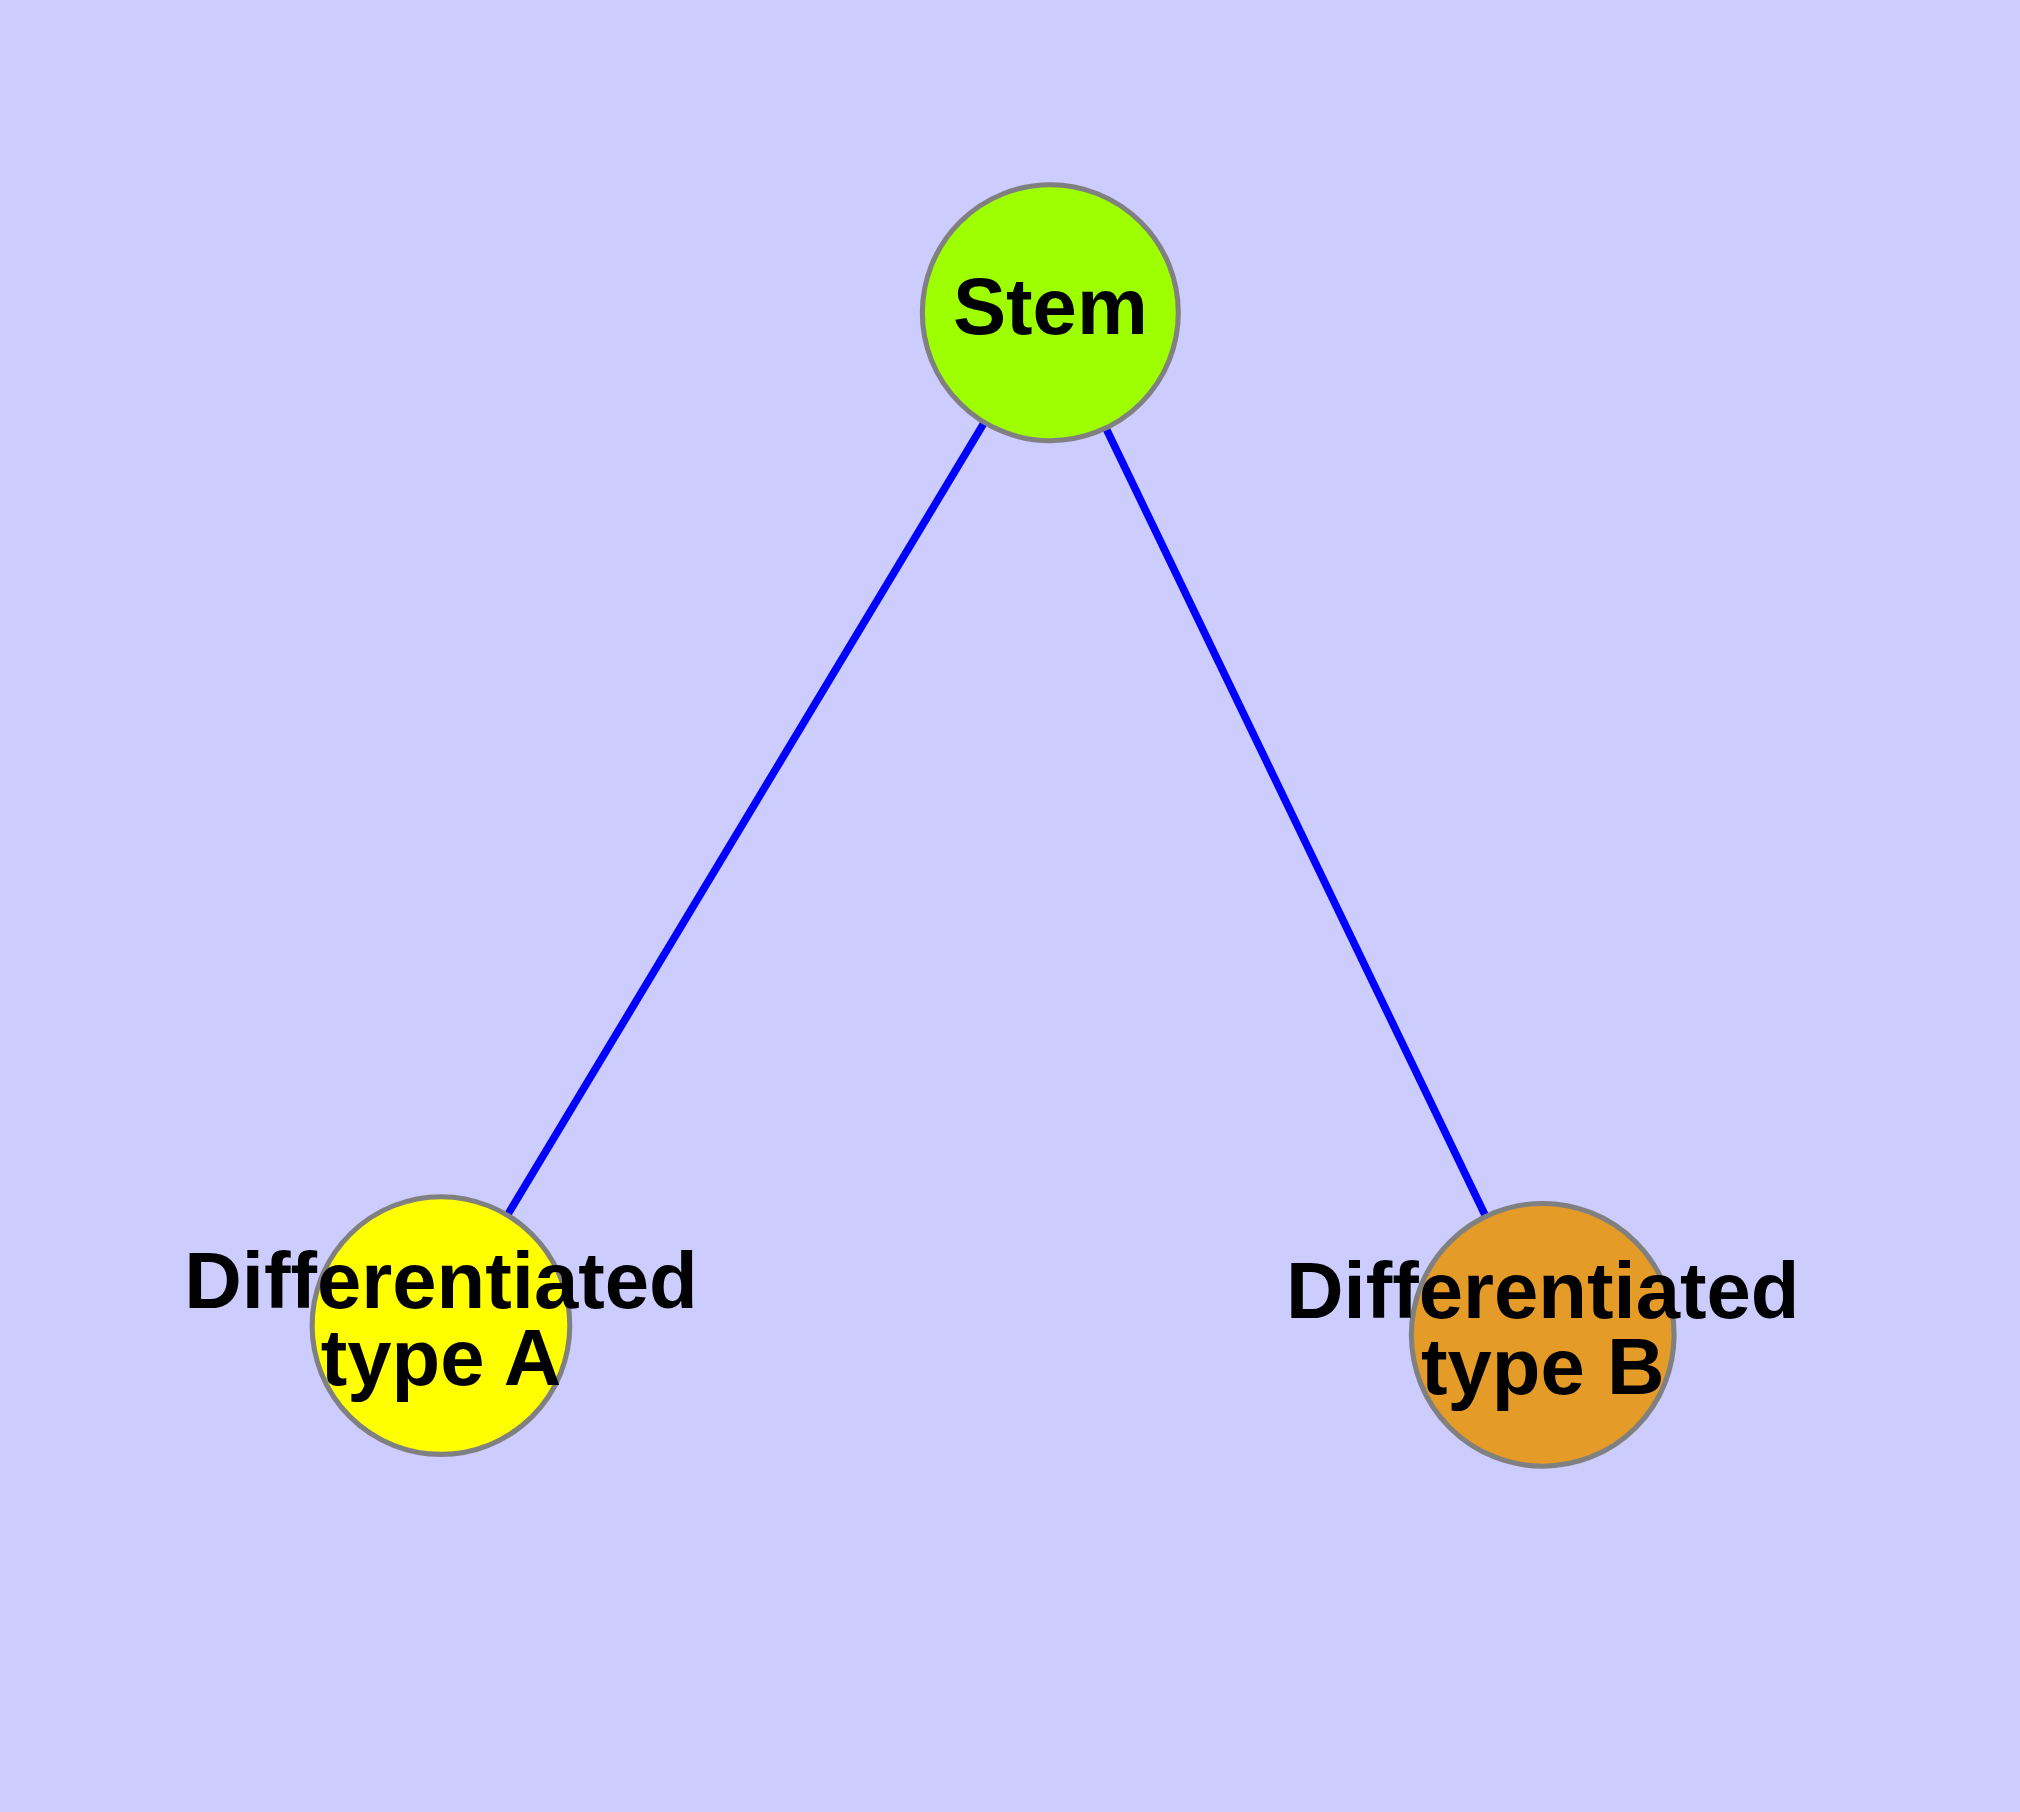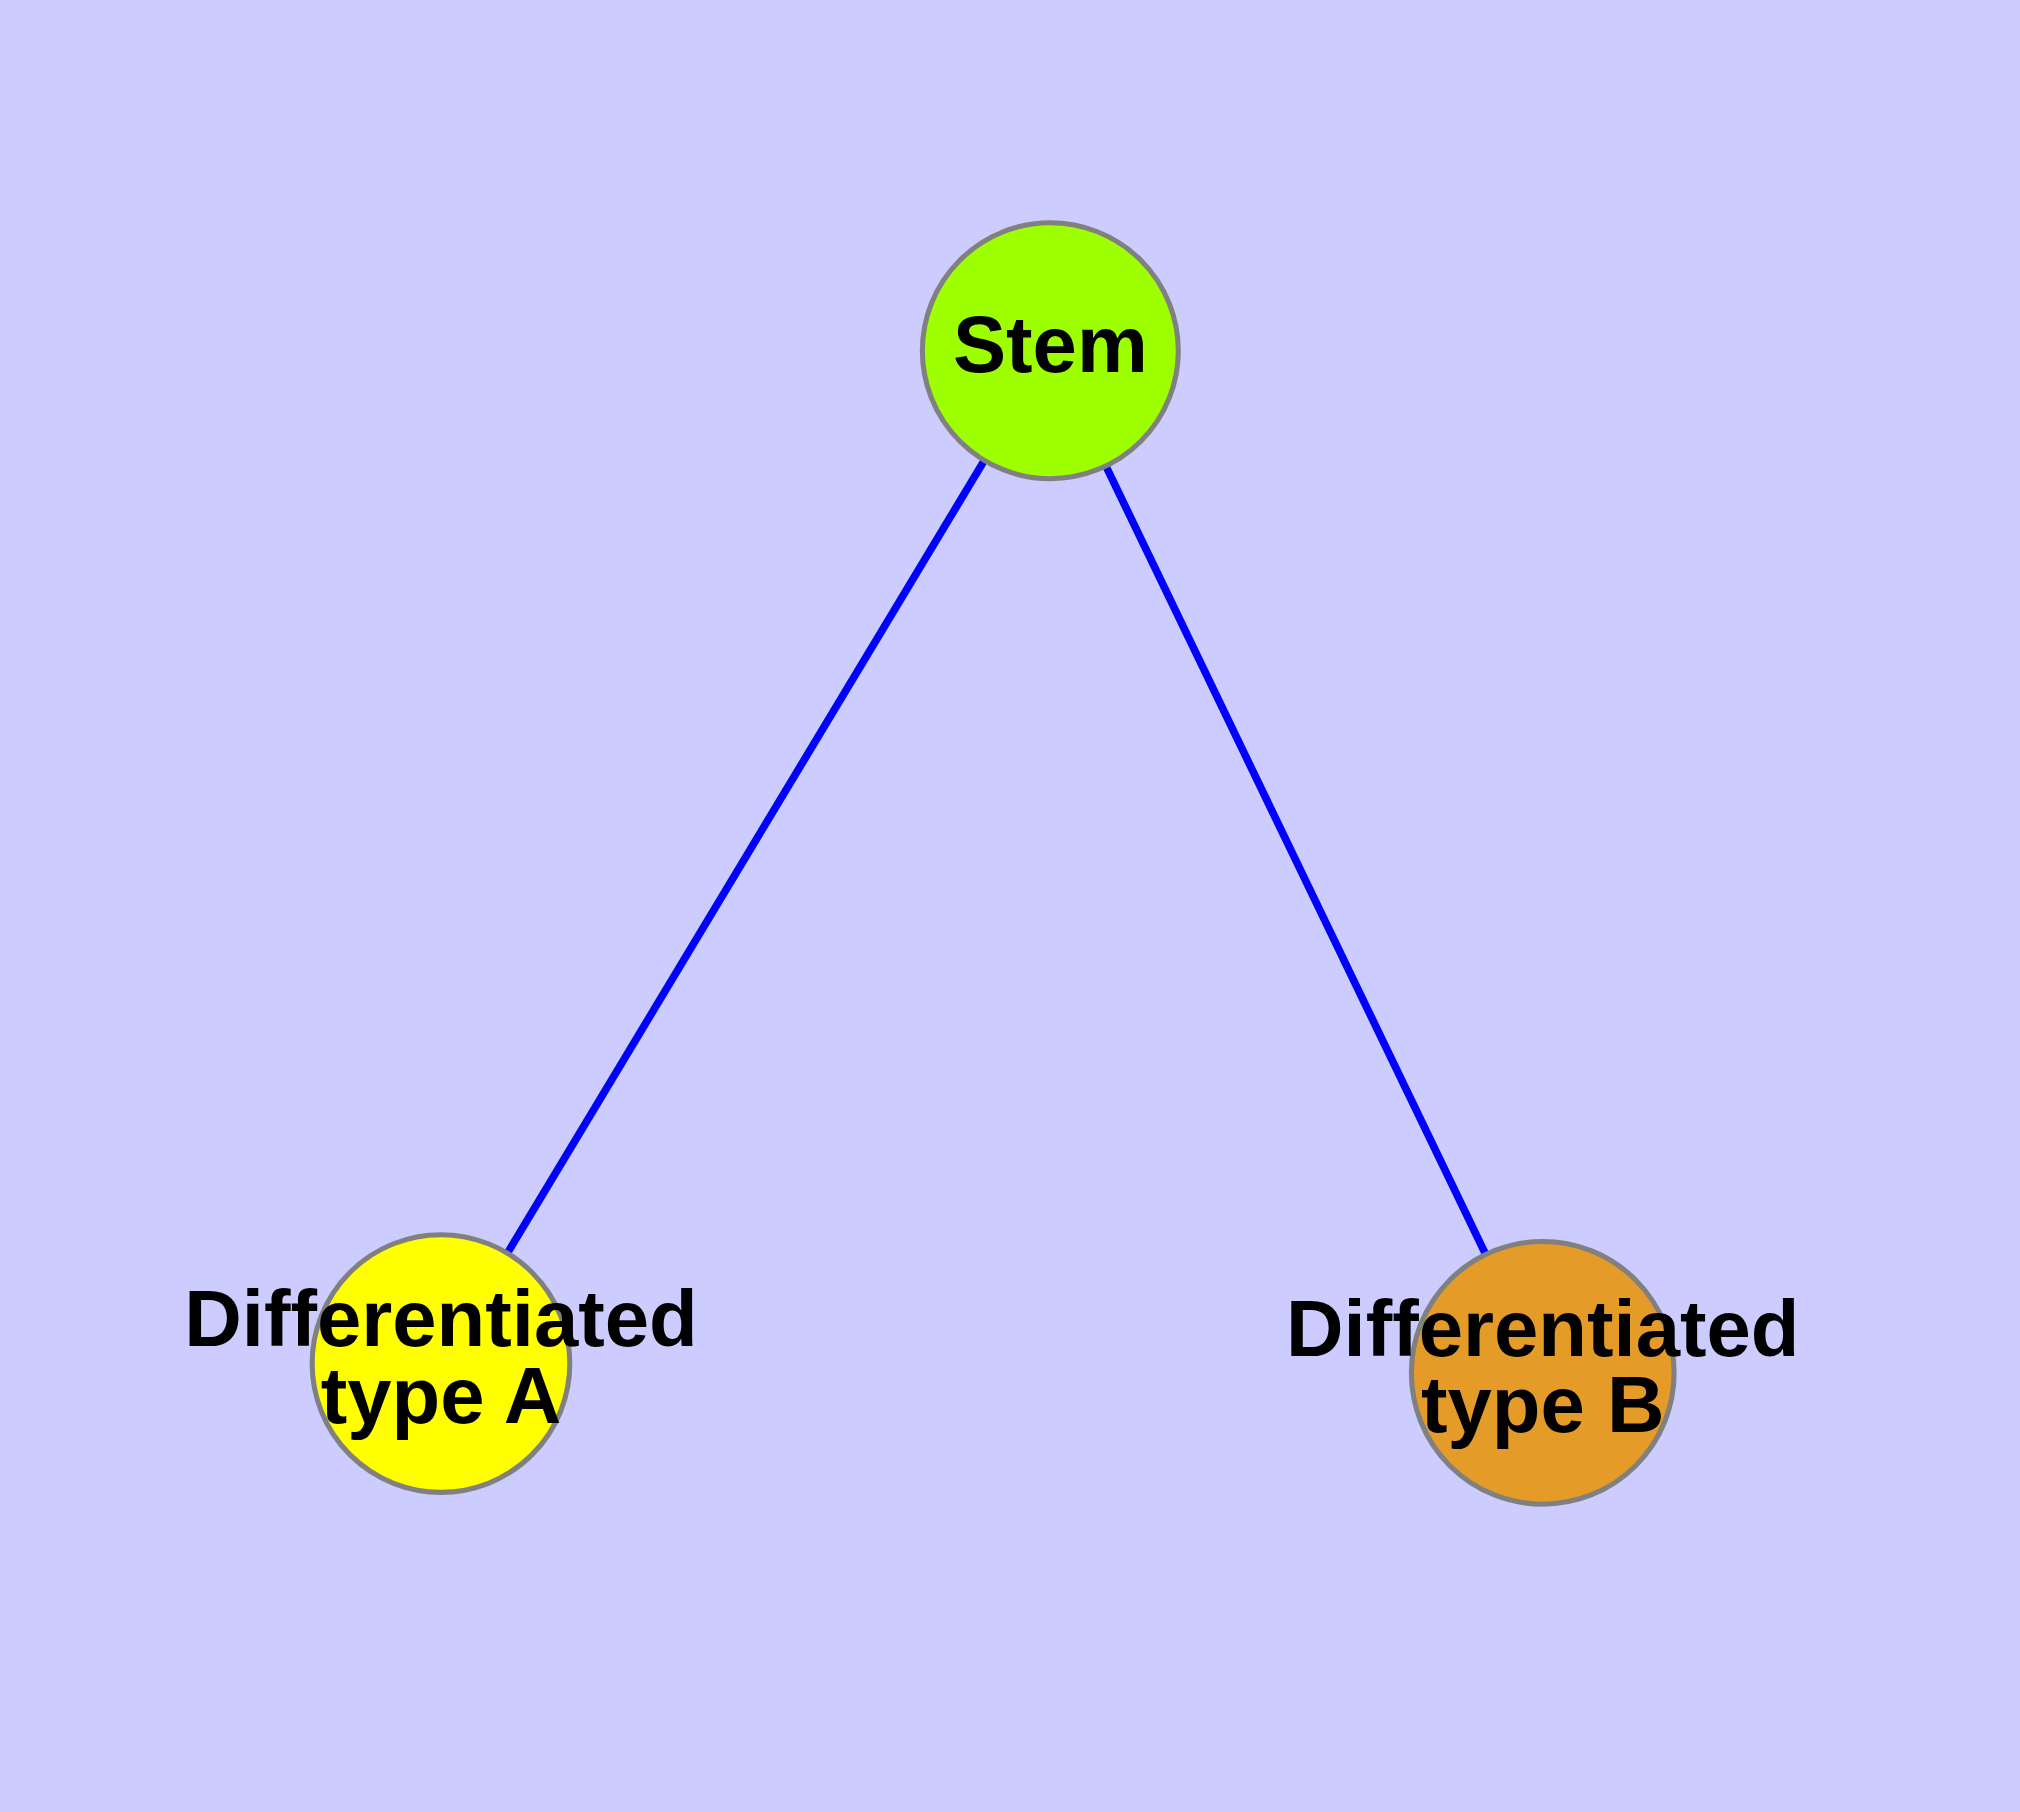--- a/index.html
+++ b/index.html
@@ -10,21 +10,20 @@
   body {
     width: 2021px;
     height: 1812px;
     overflow: hidden;
     font-family: "Liberation Sans", sans-serif;
   }
   #graph-canvas {
     position: relative;
     width: 2021px;
     height: 1516px;
-    margin-top: 38px;
   }
   #graph-svg {
     position: absolute;
     top: 0;
     left: 0;
     width: 2021px;
     height: 1812px;
     display: block;
   }
   .node-label {

